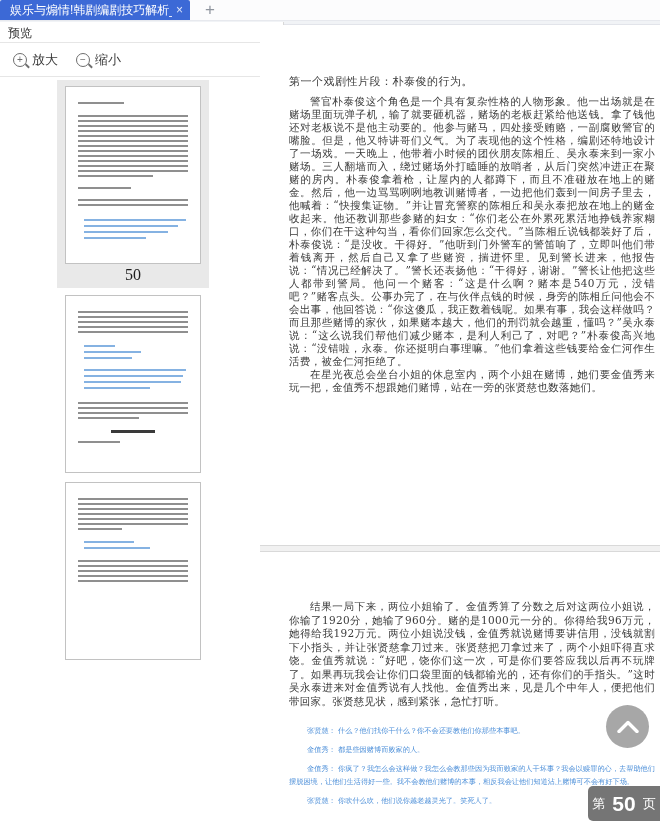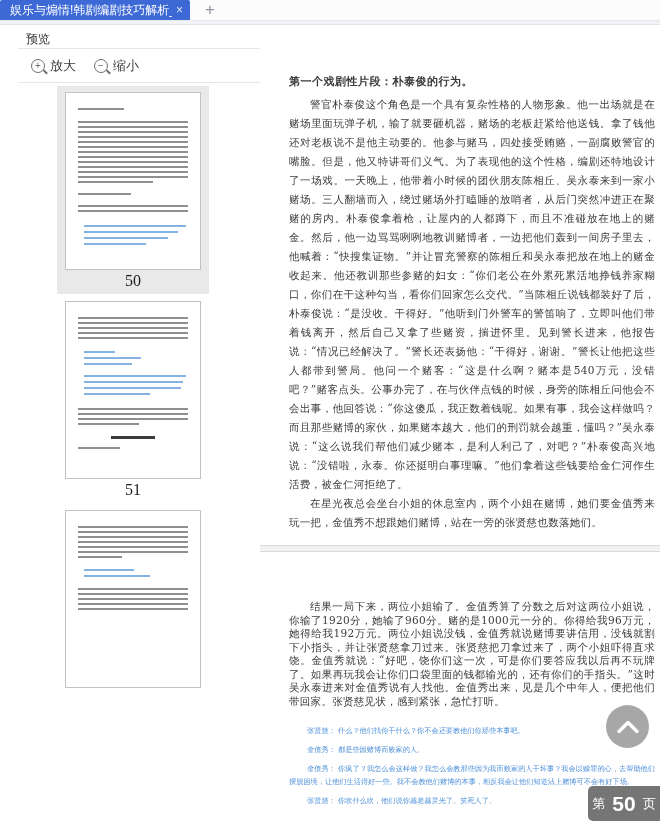--- a/index.html
+++ b/index.html
@@ -25,23 +25,22 @@
   .newtab{
     position:absolute;left:199px;top:0;width:22px;height:20px;color:#8f959e;
     font-size:17px;font-weight:300;line-height:19px;text-align:center;
   }
   .tab-strip{
     position:absolute;top:20px;left:0;right:0;height:5px;background:#f1f3f6;
     border-top:1px solid #e7e9ee;border-bottom:1px solid #e2e4ea;
   }
   
   .panel{
-    position:absolute;top:28px;left:0;width:284px;bottom:0;background:#fff;
+    position:absolute;top:22px;left:0;width:284px;bottom:0;background:#fff;
     border-right:1px solid #d8d8d8;
-    padding-left:18px;
   }
   .panel-header{height:21px;border-bottom:1px solid #e6e6e6;position:relative;}
   .panel-title{position:absolute;left:8px;top:3px;font-size:12px;color:#333;}
   .panel-close{position:absolute;right:12px;top:2px;font-size:13px;color:#8e8e8e;cursor:default;}
   .panel-toolbar{height:34px;border-bottom:1px solid #e6e6e6;display:flex;align-items:center;padding-left:13px;gap:18px;}
   .tool{display:flex;align-items:center;gap:5px;font-size:13px;color:#3a3a3a;cursor:default;}
   .mag{width:14px;height:14px;border:1.4px solid #6e6e6e;border-radius:50%;position:relative;display:inline-block;}
   .mag::after{content:"";position:absolute;width:5px;height:1.5px;background:#6e6e6e;right:-4px;bottom:-1px;transform:rotate(45deg);}
   .mag span{position:absolute;inset:0;display:flex;align-items:center;justify-content:center;font-size:10px;color:#6e6e6e;line-height:1;}
   
@@ -67,23 +66,23 @@
   .scroll-up{position:absolute;top:0;left:0;right:0;height:15px;background:#f1f1f1;display:flex;align-items:center;justify-content:center;}
   .tri-up{width:0;height:0;border-left:4px solid transparent;border-right:4px solid transparent;border-bottom:5px solid #555;}
   .scroll-thumb{position:absolute;top:212px;left:1px;right:1px;height:18px;background:#fdfdfd;border:1px solid #a6a6a6;border-radius:2px;}
   .scroll-down{position:absolute;bottom:0;left:0;right:0;height:6px;background:#ededed;border-top:1px solid #dcdcdc;}
   
   .main{position:absolute;top:25px;left:260px;right:0;bottom:0;background:#fff;overflow:hidden;}
   .pg1{height:520px;padding:47px 6px 0 29px;overflow:hidden;}
   .page-sep{height:7px;background:#f1f1f1;border-top:1px solid #d9d9d9;border-bottom:1px solid #d9d9d9;}
   .pg2{height:265px;padding:48px 18px 0 29px;overflow:visible;}
   .doc{font-family:"DejaVu Serif","Liberation Serif",serif;color:#3b3b3b;width:366px;}
-  .doc-h{font-size:11px;line-height:19px;margin:0 0 4px;font-weight:bold;letter-spacing:0.5px;}
+  .doc-h{font-size:11px;line-height:19px;margin:0 0 4px;font-weight:normal;letter-spacing:0.5px;}
   .doc-h.h2{margin-top:5px;}
-  .doc-p{font-size:10.5px;line-height:19px;text-align:justify;text-indent:2em;margin:0;letter-spacing:0.3px;}
+  .doc-p{font-size:10.5px;line-height:13px;text-align:justify;text-indent:2em;margin:0;letter-spacing:0.3px;}
   .pg2 .doc-p{line-height:13.5px;}
   .dlg{margin-top:14px;}
   .dlg-line{
     font-size:7.2px;color:var(--dlg-color);line-height:13px;margin-bottom:6px;
     text-indent:18px;text-align:justify;
   }
   
   .top-btn{
     position:absolute;left:606px;top:705px;width:43px;height:43px;border-radius:50%;
     background:#a7a7a7;display:flex;align-items:center;justify-content:center;z-index:6;cursor:default;
@@ -177,21 +176,20 @@
           <div class="ml mgap" style="height: 6px; background: transparent;"></div>
           <div class="ml"></div>
           <div class="ml"></div>
           <div class="ml"></div>
           <div class="ml short" style="width: 55%;"></div>
           <div class="ml mgap" style="height: 5px; background: transparent;"></div>
           <div class="ml cbold" style="width: 40%;"></div>
           <div class="ml mgap" style="height: 2px; background: transparent;"></div>
           <div class="ml short" style="width: 38%;"></div>
         </div>
-        <div class="thumb-label">51</div>
       </div>
       <div class="thumb-block">
         <div class="thumb-page">
           <div class="ml"></div>
           <div class="ml"></div>
           <div class="ml"></div>
           <div class="ml"></div>
           <div class="ml"></div>
           <div class="ml"></div>
           <div class="ml short" style="width: 40%;"></div>

